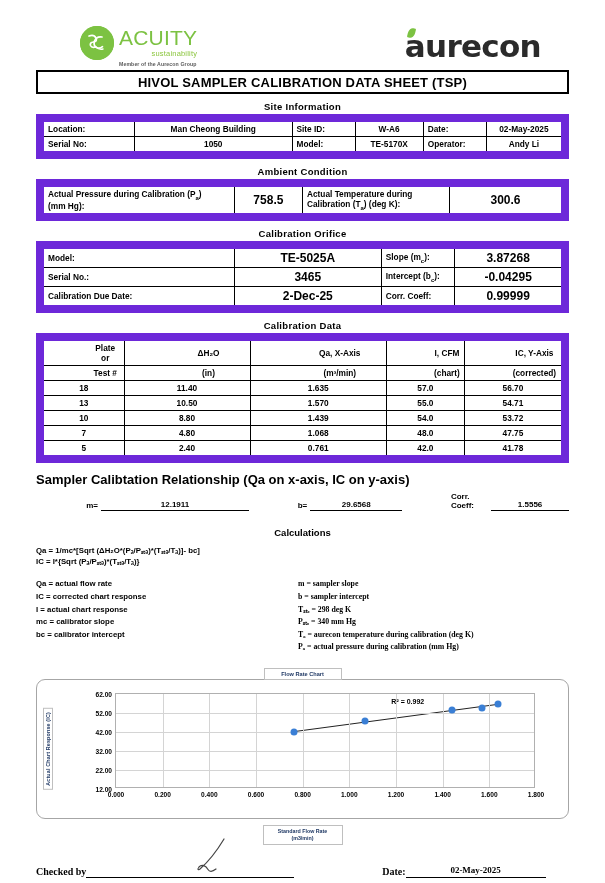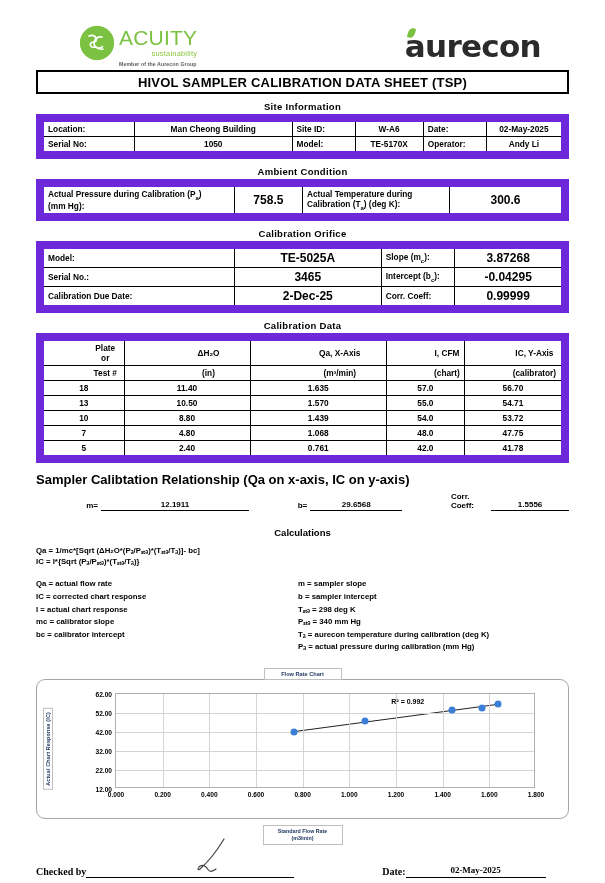--- a/index.html
+++ b/index.html
@@ -111,21 +111,21 @@
 
   
   .calc-cap {
     text-align: center; font-size: 9.5px; font-weight: bold;
     margin: 16px 0 7px 0;
   }
   .formula { font-size: 7.8px; font-weight: bold; line-height: 1.45; }
   .legend-row { display: flex; margin-top: 11px; }
   .legend-col { font-size: 7.8px; font-weight: bold; line-height: 1.62; }
   .legend-col.left { width: 262px; }
-  .legend-col.right { flex: 1; }
+  .legend-col.right { flex: 1; font-family: Liberation Serif, serif; }
 
   
   .chart-wrap { margin-top: 14px; position: relative; }
   .chart-title-box {
     width: 78px; margin: 0 auto; border: 1px solid #bfbfbf;
     font-size: 5.6px; font-weight: bold; text-align: center;
     padding: 2px 0; color: #1f3864; background: #fff;
     position: relative; z-index: 3;
   }
   .chart-frame {
@@ -301,21 +301,21 @@
       <td class="hdr" style="width:24%">ΔH₂O</td>
       <td class="hdr" style="width:26%">Qa, X-Axis</td>
       <td class="hdr" style="width:14%">I, CFM</td>
       <td class="hdr">IC, Y-Axis</td>
     </tr>
     <tr>
       <td class="hdr">Test #</td>
       <td class="hdr">(in)</td>
       <td class="hdr">(m³/min)</td>
       <td class="hdr">(chart)</td>
-      <td class="hdr">(calibrator)</td>
+      <td class="hdr">(corrected)</td>
     </tr>
     <tr>
       <td>18</td>
       <td>11.40</td>
       <td>1.635</td>
       <td>57.0</td>
       <td>56.70</td>
     </tr>
     <tr>
       <td>13</td>

